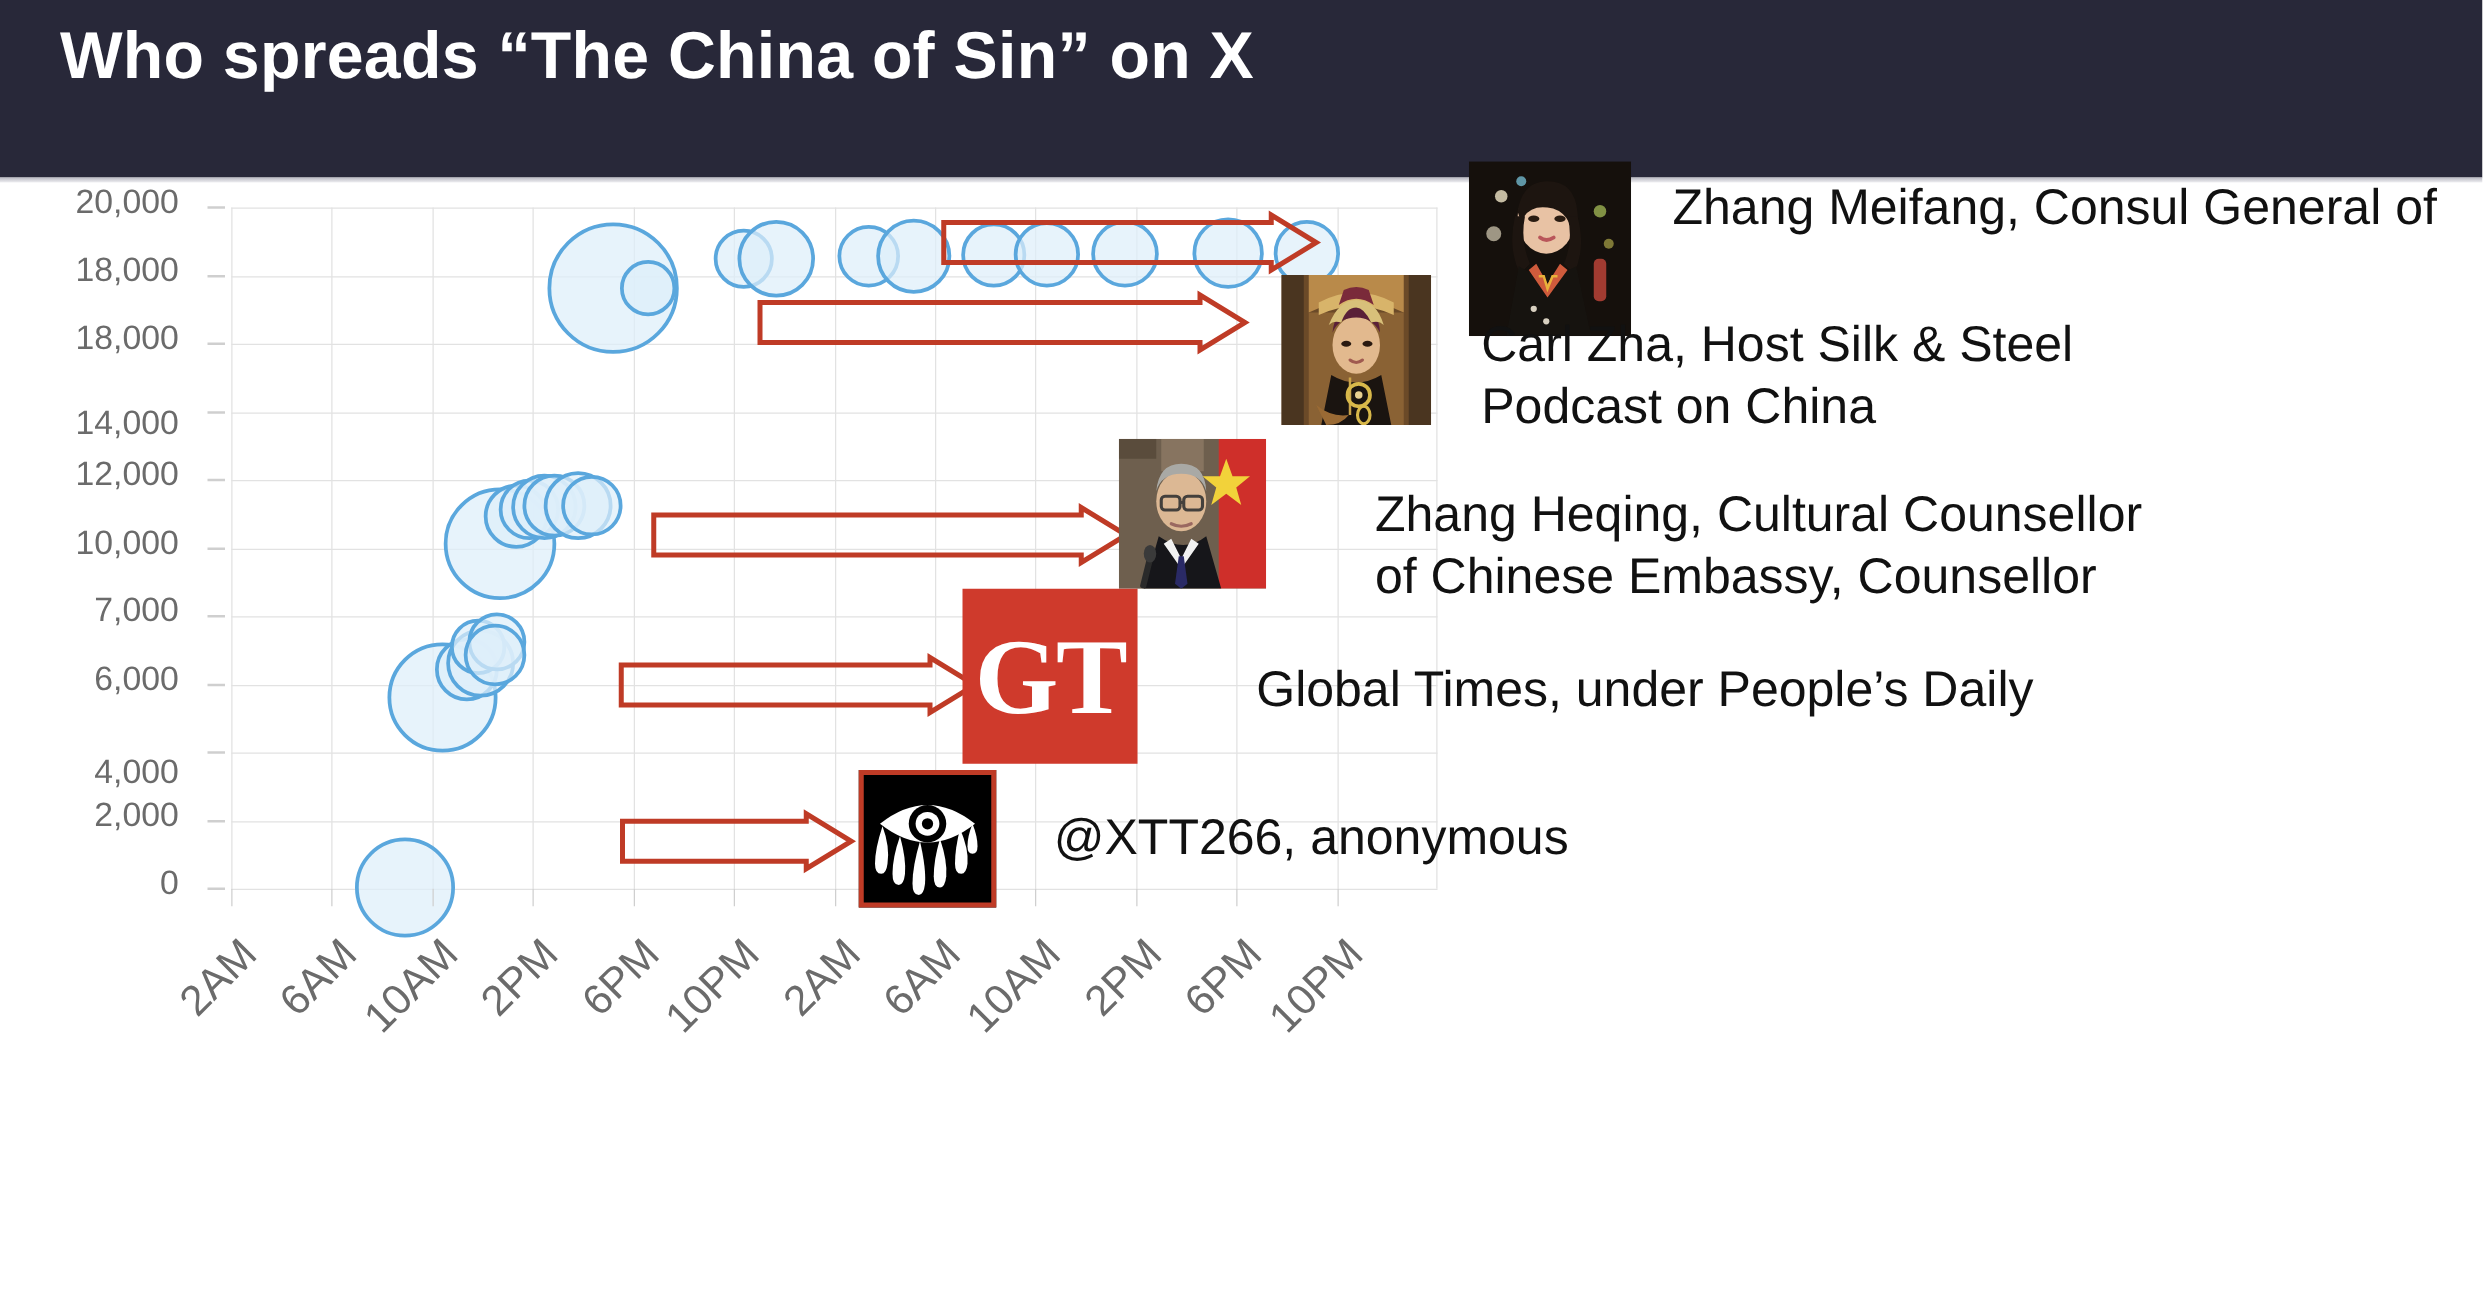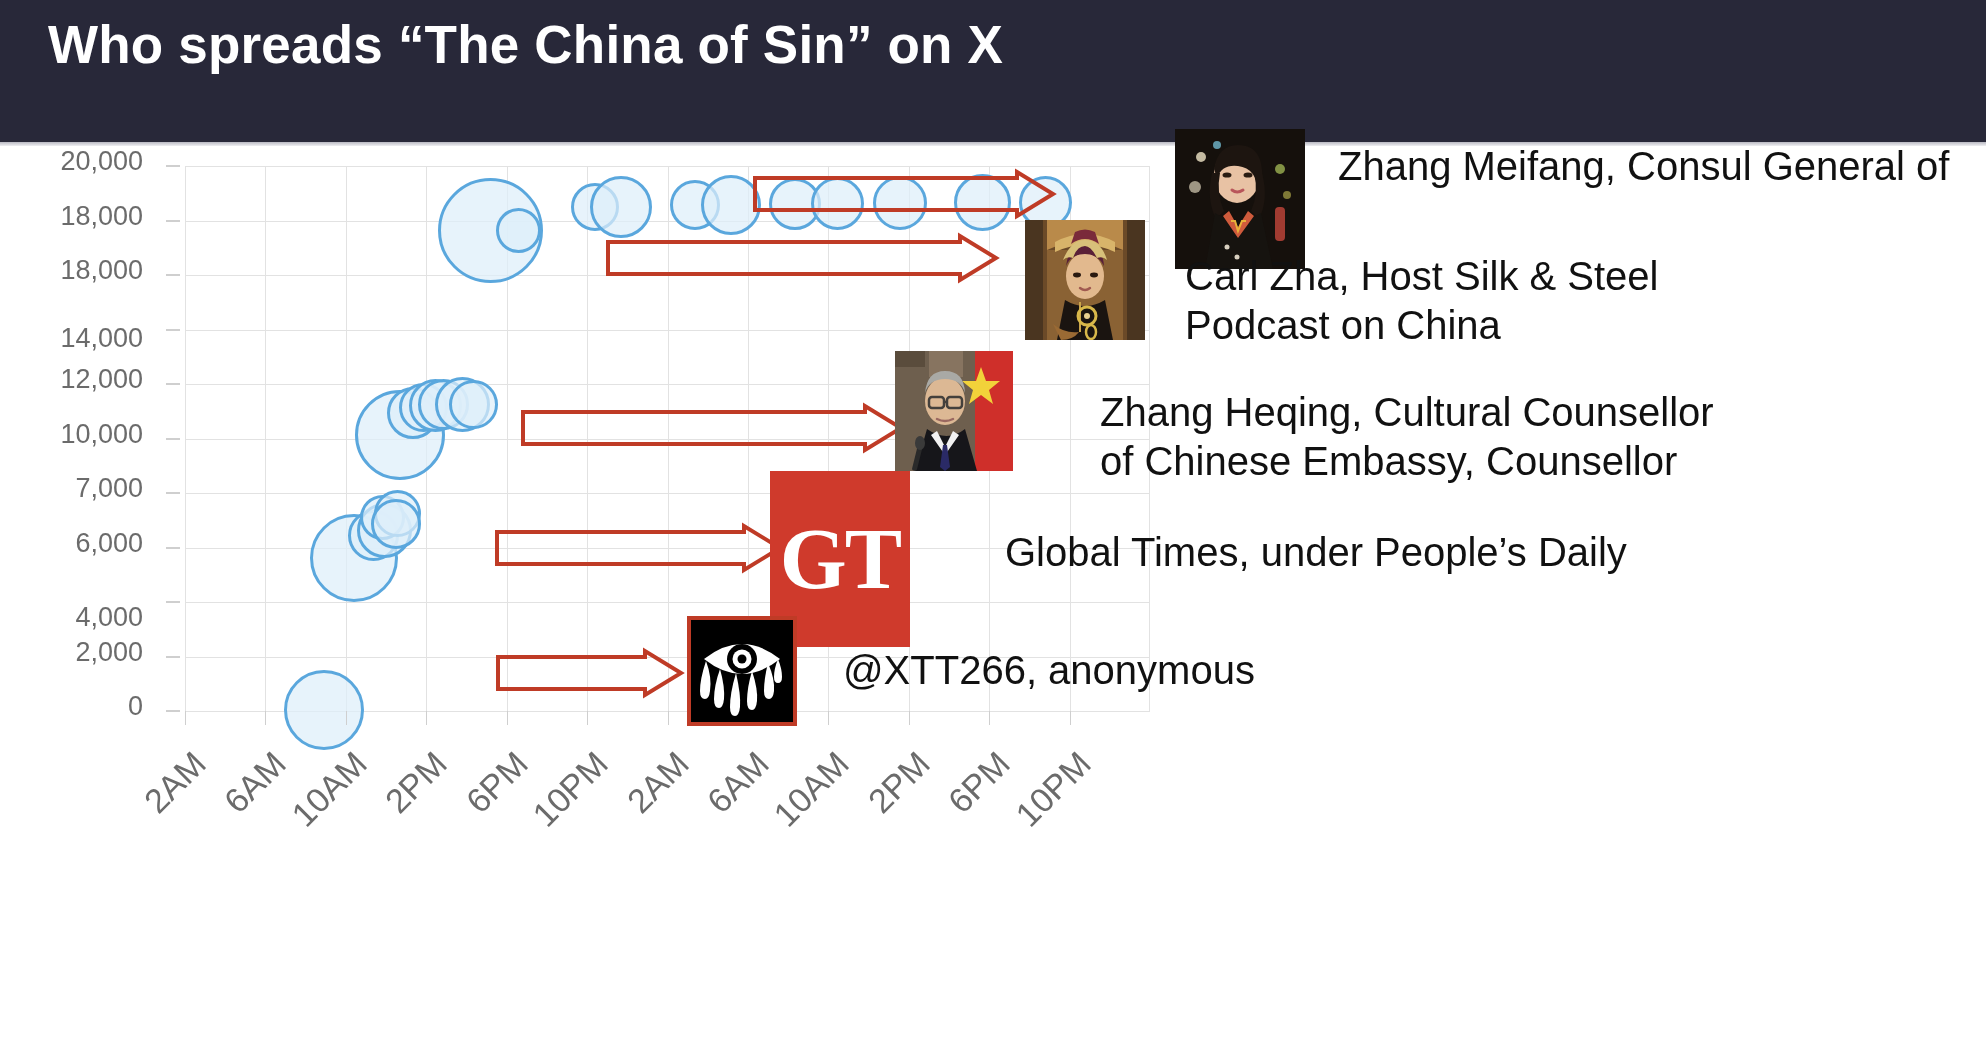--- a/index.html
+++ b/index.html
@@ -276,21 +276,21 @@
       <path d="M48 94 l4 0 l3 22 l-5 4 l-5 -4 Z" fill="#2a2a66"></path>
       <rect x="20" y="92" width="5" height="28" rx="2" fill="#2a2a2a" transform="rotate(14 22 106)"></rect>
       <ellipse cx="25" cy="92" rx="5" ry="7" fill="#3a3a3a"></ellipse>
     </svg>
   </div>
   <div class="caption" style="left:1100px;top:242px;width:660px;">
     <div>Zhang Heqing, Cultural Counsellor</div>
     <div>of Chinese Embassy, Counsellor</div>
   </div>
 
-  <div id="gt-logo" style="left:770px;top:325px;width:140px;height:176px;">
+  <div id="gt-logo" style="left:770px;top:325px;width:140px;height:140px;">
     <span>GT</span>
   </div>
   <div class="caption" style="left:1005px;top:382px;width:700px;">
     <div>Global Times, under People’s Daily</div>
   </div>
 
   <div id="eye-logo" style="left:687px;top:470px;width:110px;height:110px;">
     <svg width="92" height="92" viewBox="0 0 92 92">
       <path d="M8 34 q38 -30 76 0 q-38 30 -76 0 Z" fill="#fff"></path>
       <circle cx="46" cy="34" r="15" fill="#000"></circle>

